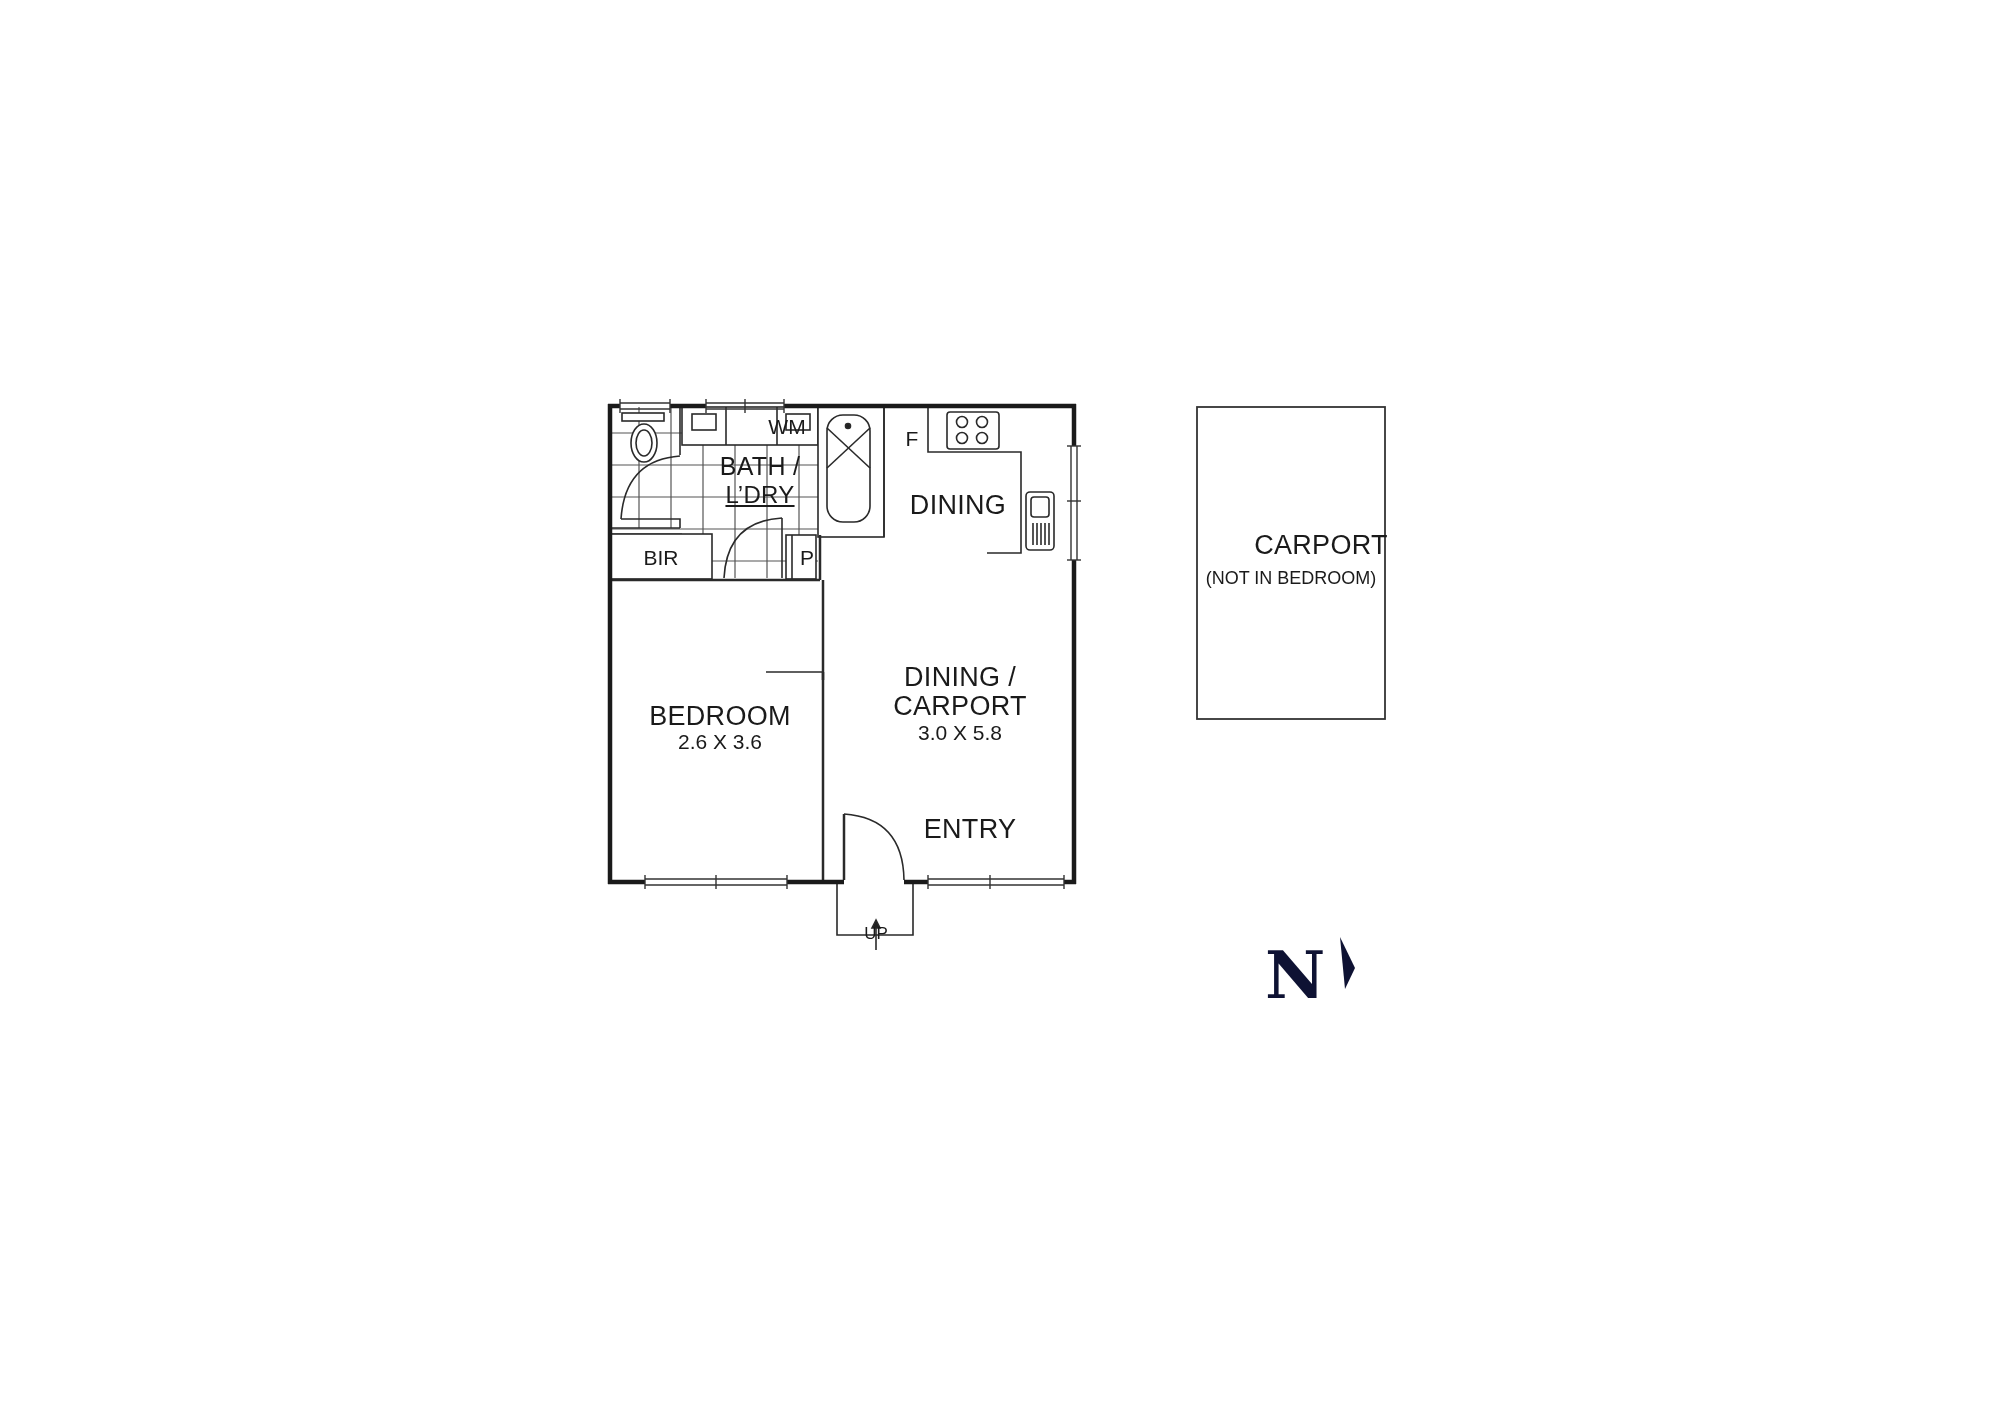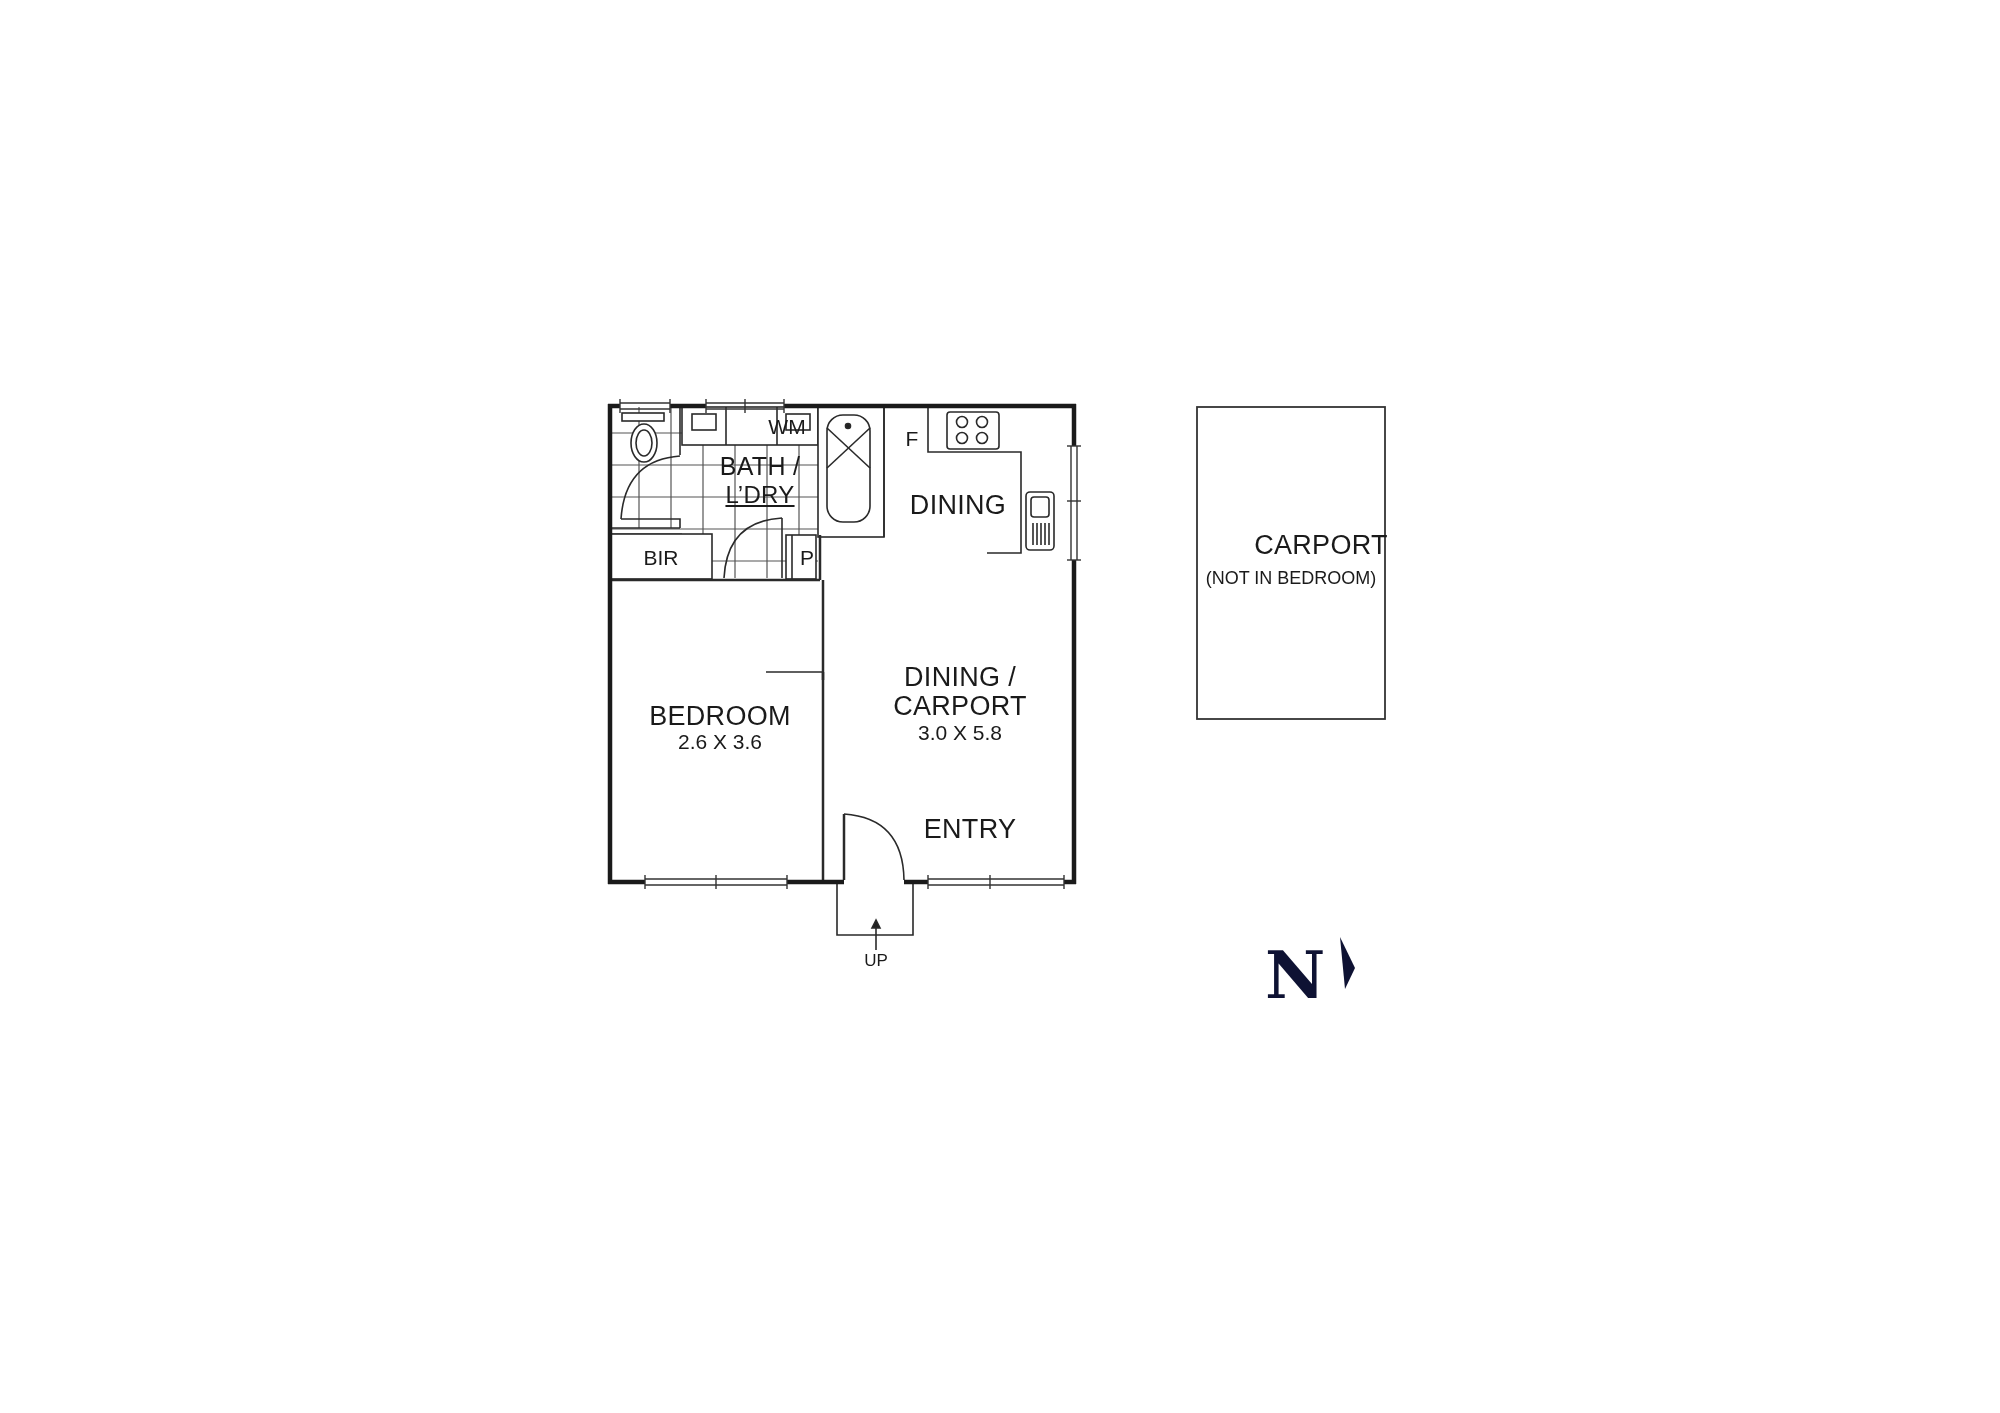--- a/index.html
+++ b/index.html
@@ -165,18 +165,18 @@
 
 <div class="lbl room-name" style="left:630px; top:703px; width:180px;">BEDROOM</div>
 <div class="lbl room-dim" style="left:630px; top:731px; width:180px;">2.6 X 3.6</div>
 
 <div class="lbl room-name" style="left:880px; top:664px; width:160px;">DINING /</div>
 <div class="lbl room-name" style="left:880px; top:693px; width:160px;">CARPORT</div>
 <div class="lbl room-dim" style="left:880px; top:722px; width:160px;">3.0 X 5.8</div>
 
 <div class="lbl room-name" style="left:900px; top:816px; width:140px;">ENTRY</div>
 
-<div class="lbl tiny" style="left:856px; top:952px; width:40px;">UP</div>
+<div class="lbl tiny" style="left:856px; top:925px; width:40px;">UP</div>
 
 <div class="lbl room-name" style="left:1197px; top:532px; width:188px;margin-left:30px;">CARPORT</div>
 <div class="lbl tiny" style="left:1197px; top:569px; width:188px; font-size:18px;">(NOT IN BEDROOM)</div>
 
 <div class="north-n" style="left:1265px; top:942px;">N</div>
 
 </body></html>

